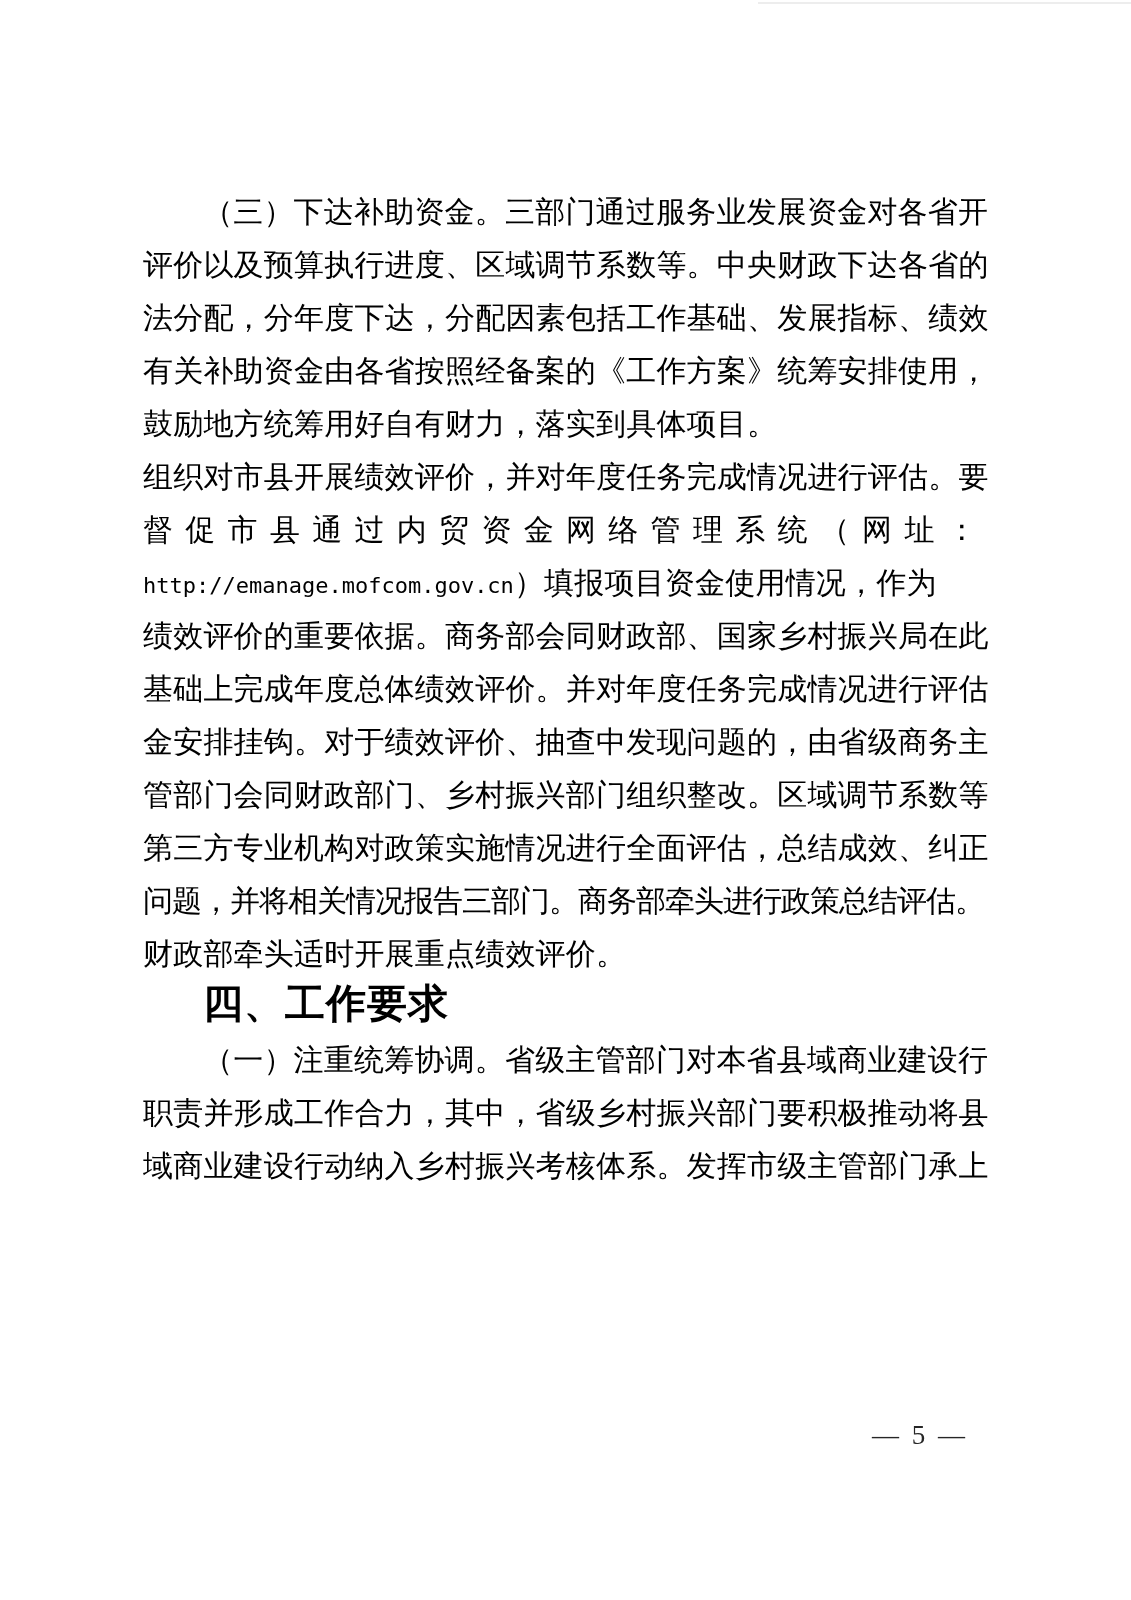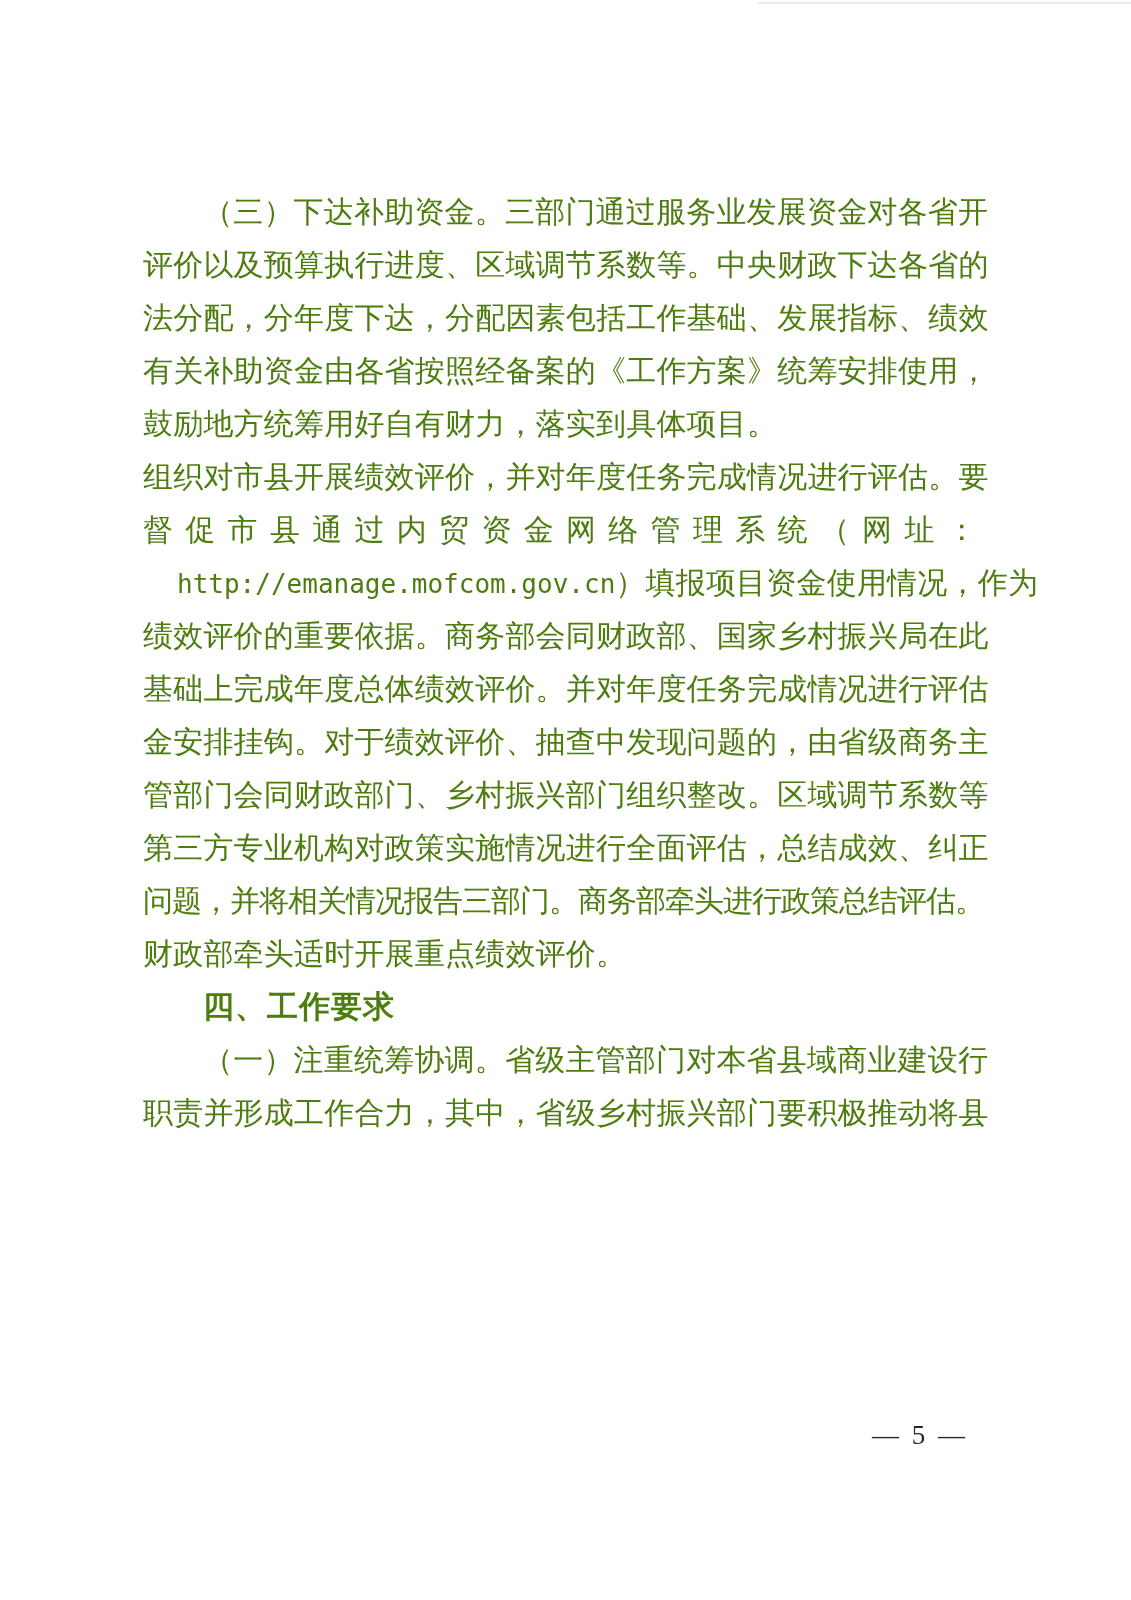--- a/index.html
+++ b/index.html
@@ -30,42 +30,41 @@
     top: 185px;
     width: 847px;
   }
   .line {
     display: block;
     height: 53px;
     line-height: 53px;
     font-size: 30px;
     letter-spacing: 0.2px;
     white-space: nowrap;
-    color: #4d7c0f;
+    color: #000000;
   }
   .line.indent {
     text-indent: 60px;
   }
   .line.stretch {
     letter-spacing: 12.3px;
   }
   .line.tight {
     letter-spacing: -1px;
   }
   .line.heading {
-    font-family: Liberation Sans, sans-serif;
+    font-family: Liberation Mono, monospace;
     font-weight: bold;
-    font-size: 31px;
+    font-size: 40px;
     letter-spacing: 1px;
   }
   .url-text {
     font-family: "DejaVu Sans Mono", "Liberation Mono", monospace;
-    font-size: 26px;
+    font-size: 22px;
     letter-spacing: 0;
-    margin-left: 34px;
   }
   .page-number {
     position: absolute;
     left: 872px;
     top: 1420px;
     height: 30px;
     line-height: 30px;
     font-size: 27px;
     letter-spacing: 3px;
     color: #262626;
@@ -92,16 +91,17 @@
     <div class="line">绩效评价的重要依据。商务部会同财政部、国家乡村振兴局在此</div>
     <div class="line">基础上完成年度总体绩效评价。并对年度任务完成情况进行评估</div>
     <div class="line">金安排挂钩。对于绩效评价、抽查中发现问题的，由省级商务主</div>
     <div class="line">管部门会同财政部门、乡村振兴部门组织整改。区域调节系数等</div>
     <div class="line">第三方专业机构对政策实施情况进行全面评估，总结成效、纠正</div>
     <div class="line tight">问题，并将相关情况报告三部门。商务部牵头进行政策总结评估。</div>
     <div class="line">财政部牵头适时开展重点绩效评价。</div>
     <div class="line heading indent">四、工作要求</div>
     <div class="line indent">（一）注重统筹协调。省级主管部门对本省县域商业建设行</div>
     <div class="line">职责并形成工作合力，其中，省级乡村振兴部门要积极推动将县</div>
+    <div class="line">域商业建设行动纳入乡村振兴考核体系。发挥市级主管部门承上</div>
   </div>
 
   <div class="page-number">— 5 —</div>
 </div>
 
 </body></html>

